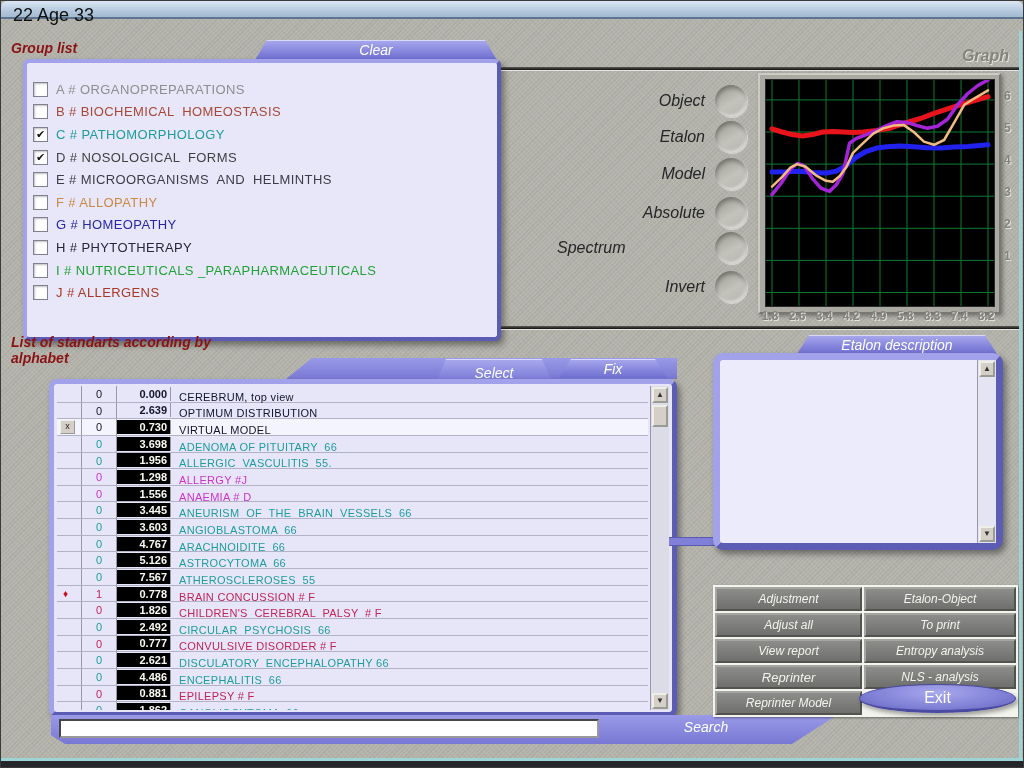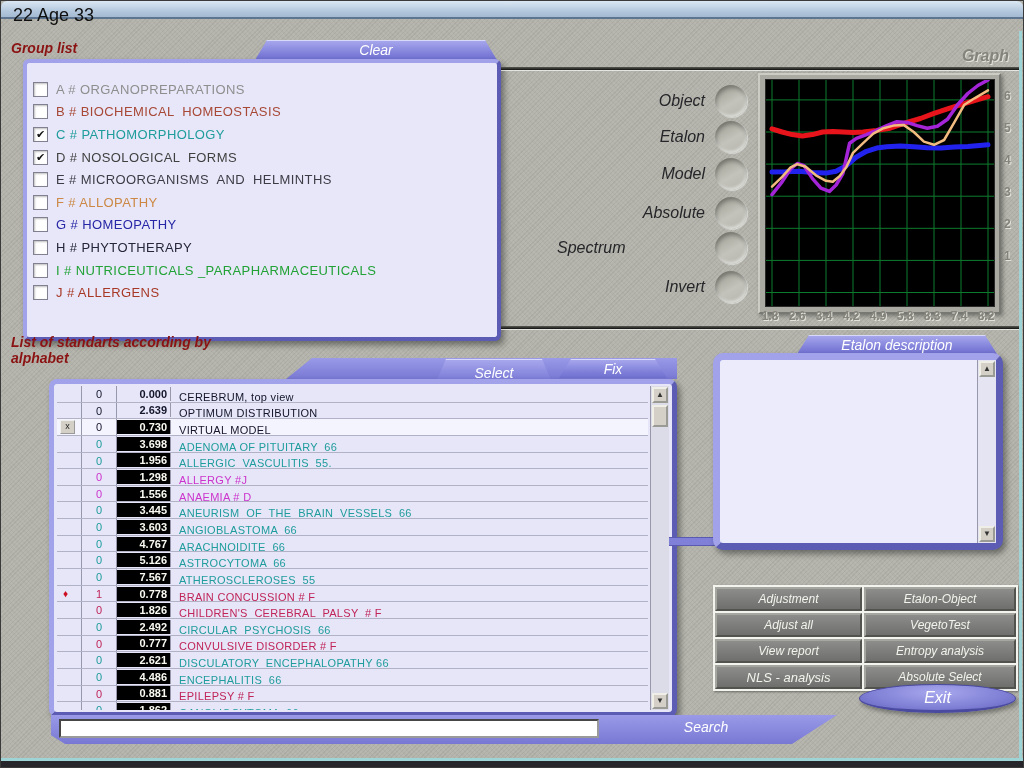--- a/index.html
+++ b/index.html
@@ -86,21 +86,21 @@
   
   .action-grid{position:absolute;left:712px;top:584px;display:grid;
                grid-template-columns:147px 152px;grid-auto-rows:24px;gap:2px;
                background:#f4f4ee;padding:2px;box-shadow:1px 1px 2px rgba(0,0,0,.4);}
   .abtn{background:linear-gradient(#8d8d8b,#6f6f6d);border:2px outset #a6a6a0;box-sizing:border-box;
         color:#f3f3ee;font-style:italic;font-size:12px;display:flex;align-items:center;justify-content:center;}
   .action-grid .abtn:nth-child(7){font-size:13px;}
   .exit-btn{position:absolute;left:858px;top:683px;width:157px;height:29px;border-radius:50%;
             background:radial-gradient(ellipse at 50% 30%,#a8a8ee,#7d7dd4 65%,#6060ba);
             border:1px solid #4a4aa0;border-bottom-width:3px;
-            color:#fff;font-style:italic;font-size:16px;display:flex;align-items:center;justify-content:center;
+            color:#fff;font-size:16px;display:flex;align-items:center;justify-content:center;
             box-shadow:2px 3px 4px rgba(0,0,0,.35);box-sizing:border-box;}
   .connector{position:absolute;background:#8080d8;border-top:1px solid #5a5ab0;border-bottom:1px solid #5a5ab0;}
 </style>
 </head>
 <body>
 
 <div id="stage">
 
   <div class="titlebar">
     <span>22 Age 33</span>
@@ -396,25 +396,26 @@
     <div class="vscroll" style="right:0;top:0;bottom:0;background:#e4e4f2;">
       <div class="sb-btn" style="top:1px;">▲</div>
       <div class="sb-btn" style="bottom:1px;">▼</div>
     </div>
   </div>
 
   <div class="action-grid" id="action-grid">
       <div class="abtn">Adjustment</div>
       <div class="abtn">Etalon-Object</div>
       <div class="abtn">Adjust all</div>
-      <div class="abtn">VegetoTest</div>
+      <div class="abtn">To print</div>
       <div class="abtn">View report</div>
       <div class="abtn">Entropy analysis</div>
+      <div class="abtn">Reprinter</div>
       <div class="abtn">NLS - analysis</div>
-      <div class="abtn">Absolute Select</div>
+      <div class="abtn">Reprinter Model</div>
     </div>
   <div class="exit-btn">
     <span>Exit</span>
   </div>
 
   <div class="edge-right" style="left:1018px;top:30px;height:729px;"></div>
   <div class="edge-bottom" style="left:0;top:757px;width:1024px;"></div>
   <div class="edge-dark" style="left:0;top:760px;width:1024px;height:8px;"></div>
 </div>
 

